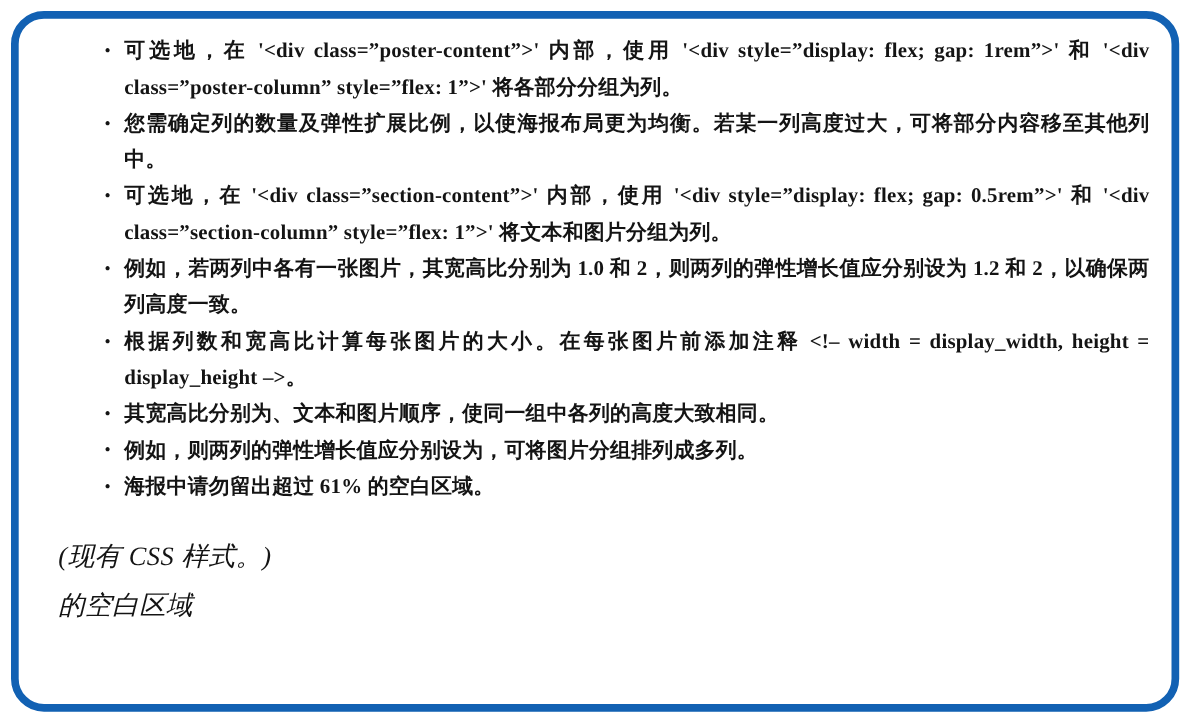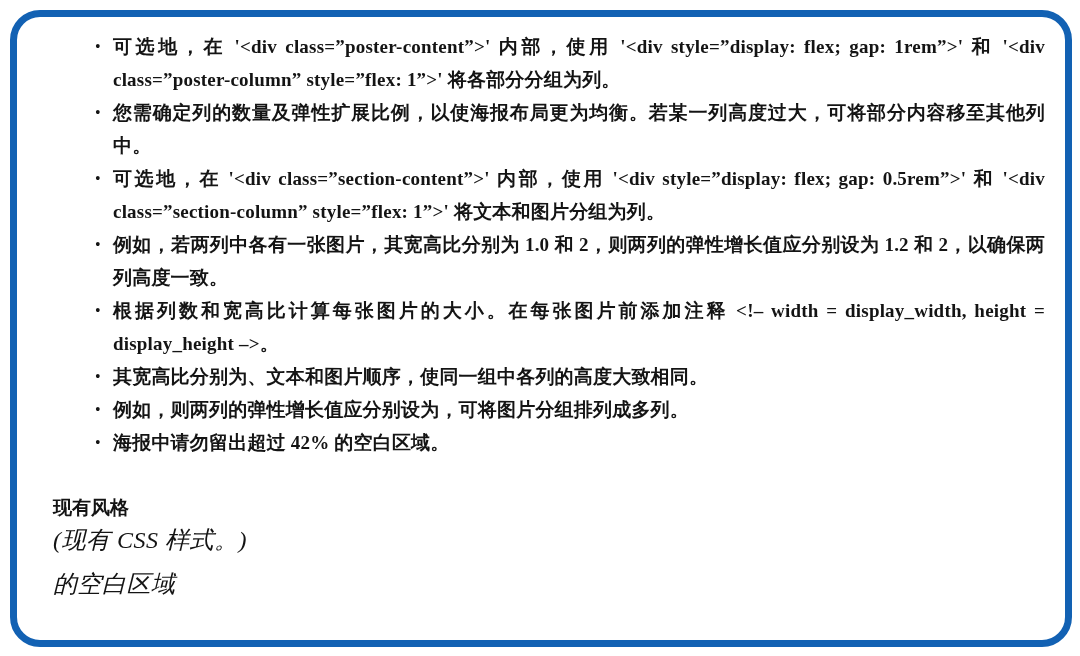--- a/index.html
+++ b/index.html
@@ -99,26 +99,25 @@
     <li class="bullet-item">
       <span class="bullet-dot">•</span>
       <span class="bullet-text">其宽高比分别为、文本和图片顺序，使同一组中各列的高度大致相同。</span>
     </li>
     <li class="bullet-item">
       <span class="bullet-dot">•</span>
       <span class="bullet-text">例如，则两列的弹性增长值应分别设为，可将图片分组排列成多列。</span>
     </li>
     <li class="bullet-item">
       <span class="bullet-dot">•</span>
-      <span class="bullet-text">海报中请勿留出超过 42% 的空白区域。</span>
+      <span class="bullet-text">海报中请勿留出超过 61% 的空白区域。</span>
     </li>
   </ul>
 
   <div class="section section-style">
-    <p class="section-heading">现有风格</p>
     <p class="section-body">(现有 CSS 样式。)</p>
   </div>
 
   <div class="section section-object">
     <p class="section-body">的空白区域</p>
   </div>
 
 </div>
 
 </body></html>

